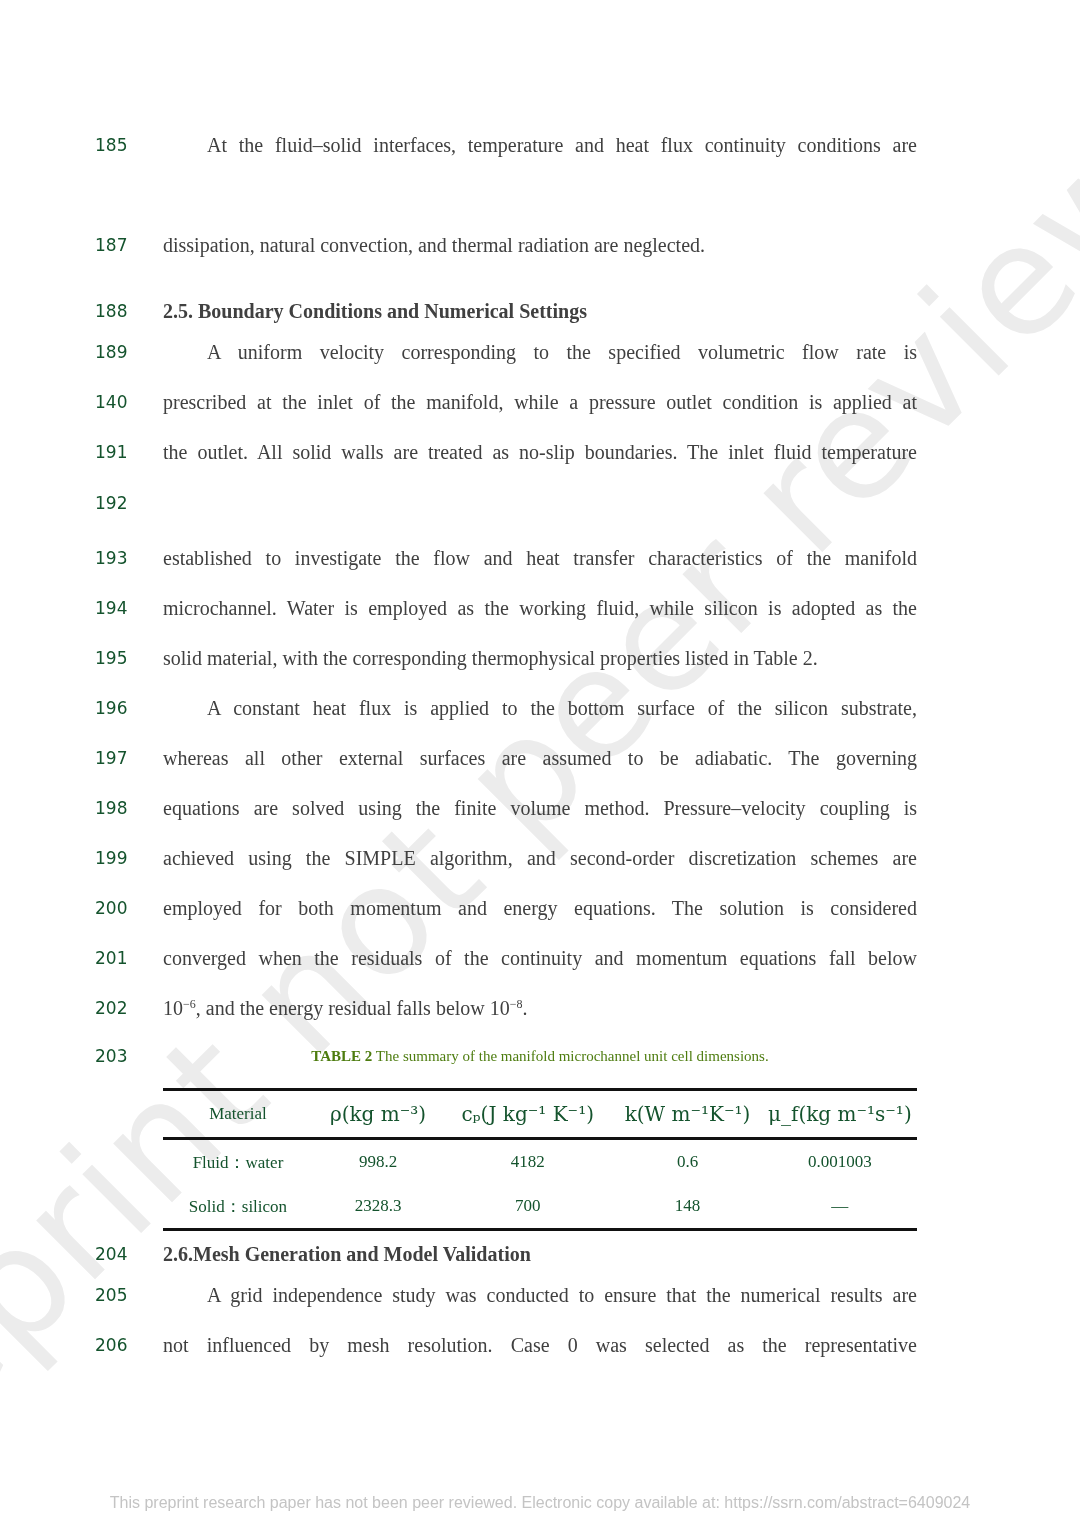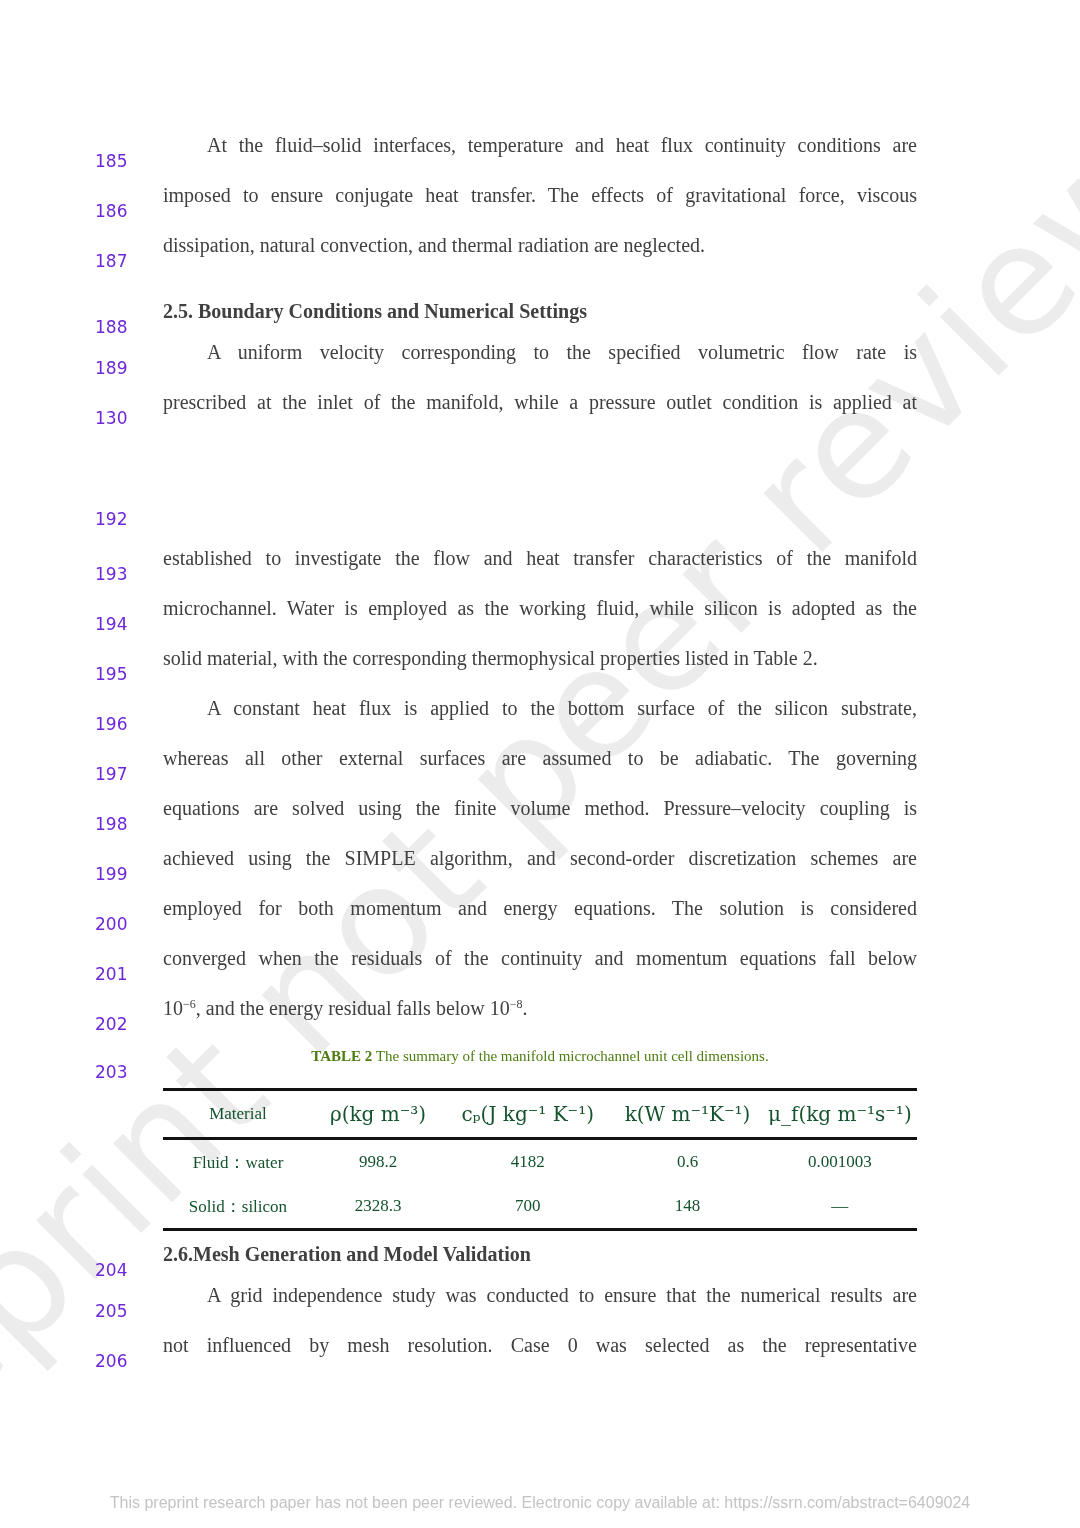--- a/index.html
+++ b/index.html
@@ -6,22 +6,22 @@
   body { width: 1080px; height: 1528px; position: relative; overflow: hidden; }
   .page { position: absolute; left: 0; top: 0; width: 1080px; height: 1528px; }
   .watermark {
     position: absolute; left: 540px; top: 760px;
     transform: translate(-50%, -50%) rotate(-45deg);
     font-family: "DejaVu Sans", sans-serif; font-size: 152px; color: #ececec;
     white-space: nowrap; letter-spacing: 2px; z-index: 0; pointer-events: none;
   }
   .line { position: absolute; left: 0; width: 1080px; height: 30px; z-index: 1; }
   .ln {
-    position: absolute; left: 95px; top: 16px;
-    font-family: "DejaVu Sans", sans-serif; font-size: 17px; color: #6d28d9;
+    position: absolute; left: 95px; top: 0;
+    font-family: "DejaVu Sans", sans-serif; font-size: 17px; color: #14532d;
     line-height: 30px;
   }
   .txt {
     position: absolute; left: 163px; width: 754px; top: 0;
     font-family: "Liberation Serif", serif; font-size: 20px; color: #404040;
     line-height: 30px; white-space: nowrap;
   }
   .justify { text-align: justify; text-align-last: justify; }
   .indent { padding-left: 44px; box-sizing: border-box; }
   .bold { font-weight: bold; }
@@ -45,45 +45,45 @@
 <body>
 
 <div class="page">
   <div class="watermark">Preprint not peer reviewed</div>
 
   <div class="line" style="top:130px">
     <span class="ln">185</span>
     <span class="txt justify indent">At the fluid–solid interfaces, temperature and heat flux continuity conditions are</span>
   </div>
 
-  <div class="line" style="top:180px">
-    <span class="ln">186</span>
-    <span class="txt justify">imposed to ensure conjugate heat transfer. The effects of gravitational force, viscous</span>
-  </div>
 
   <div class="line" style="top:230px">
     <span class="ln">187</span>
     <span class="txt">dissipation, natural convection, and thermal radiation are neglected.</span>
   </div>
 
   <div class="line" style="top:296px">
     <span class="ln">188</span>
     <span class="txt bold">2.5. Boundary Conditions and Numerical Settings</span>
   </div>
 
   <div class="line" style="top:337px">
     <span class="ln">189</span>
     <span class="txt justify indent">A uniform velocity corresponding to the specified volumetric flow rate is</span>
   </div>
 
   <div class="line" style="top:387px">
-    <span class="ln">130</span>
+    <span class="ln">140</span>
     <span class="txt justify">prescribed at the inlet of the manifold, while a pressure outlet condition is applied at</span>
   </div>
 
+  <div class="line" style="top:437px">
+    <span class="ln">191</span>
+    <span class="txt justify">the outlet. All solid walls are treated as no-slip boundaries. The inlet fluid temperature</span>
+  </div>
 
   <div class="line" style="top:488px">
     <span class="ln">192</span>
   </div>
 
   <div class="line" style="top:543px">
     <span class="ln">193</span>
     <span class="txt justify">established to investigate the flow and heat transfer characteristics of the manifold</span>
   </div>
 

